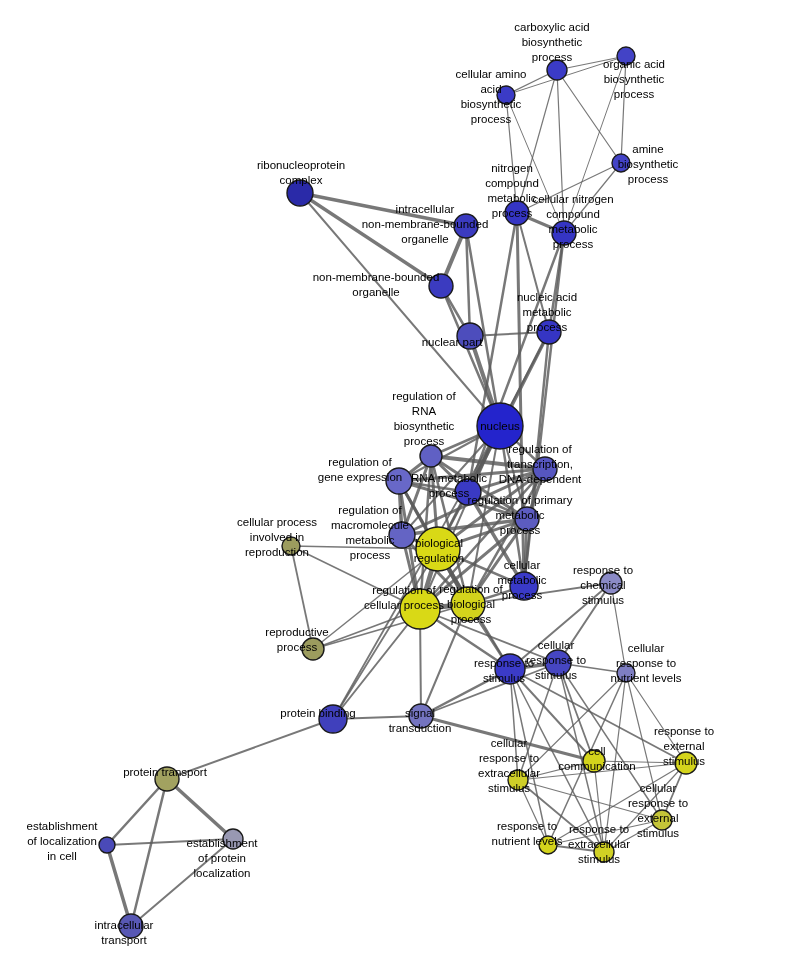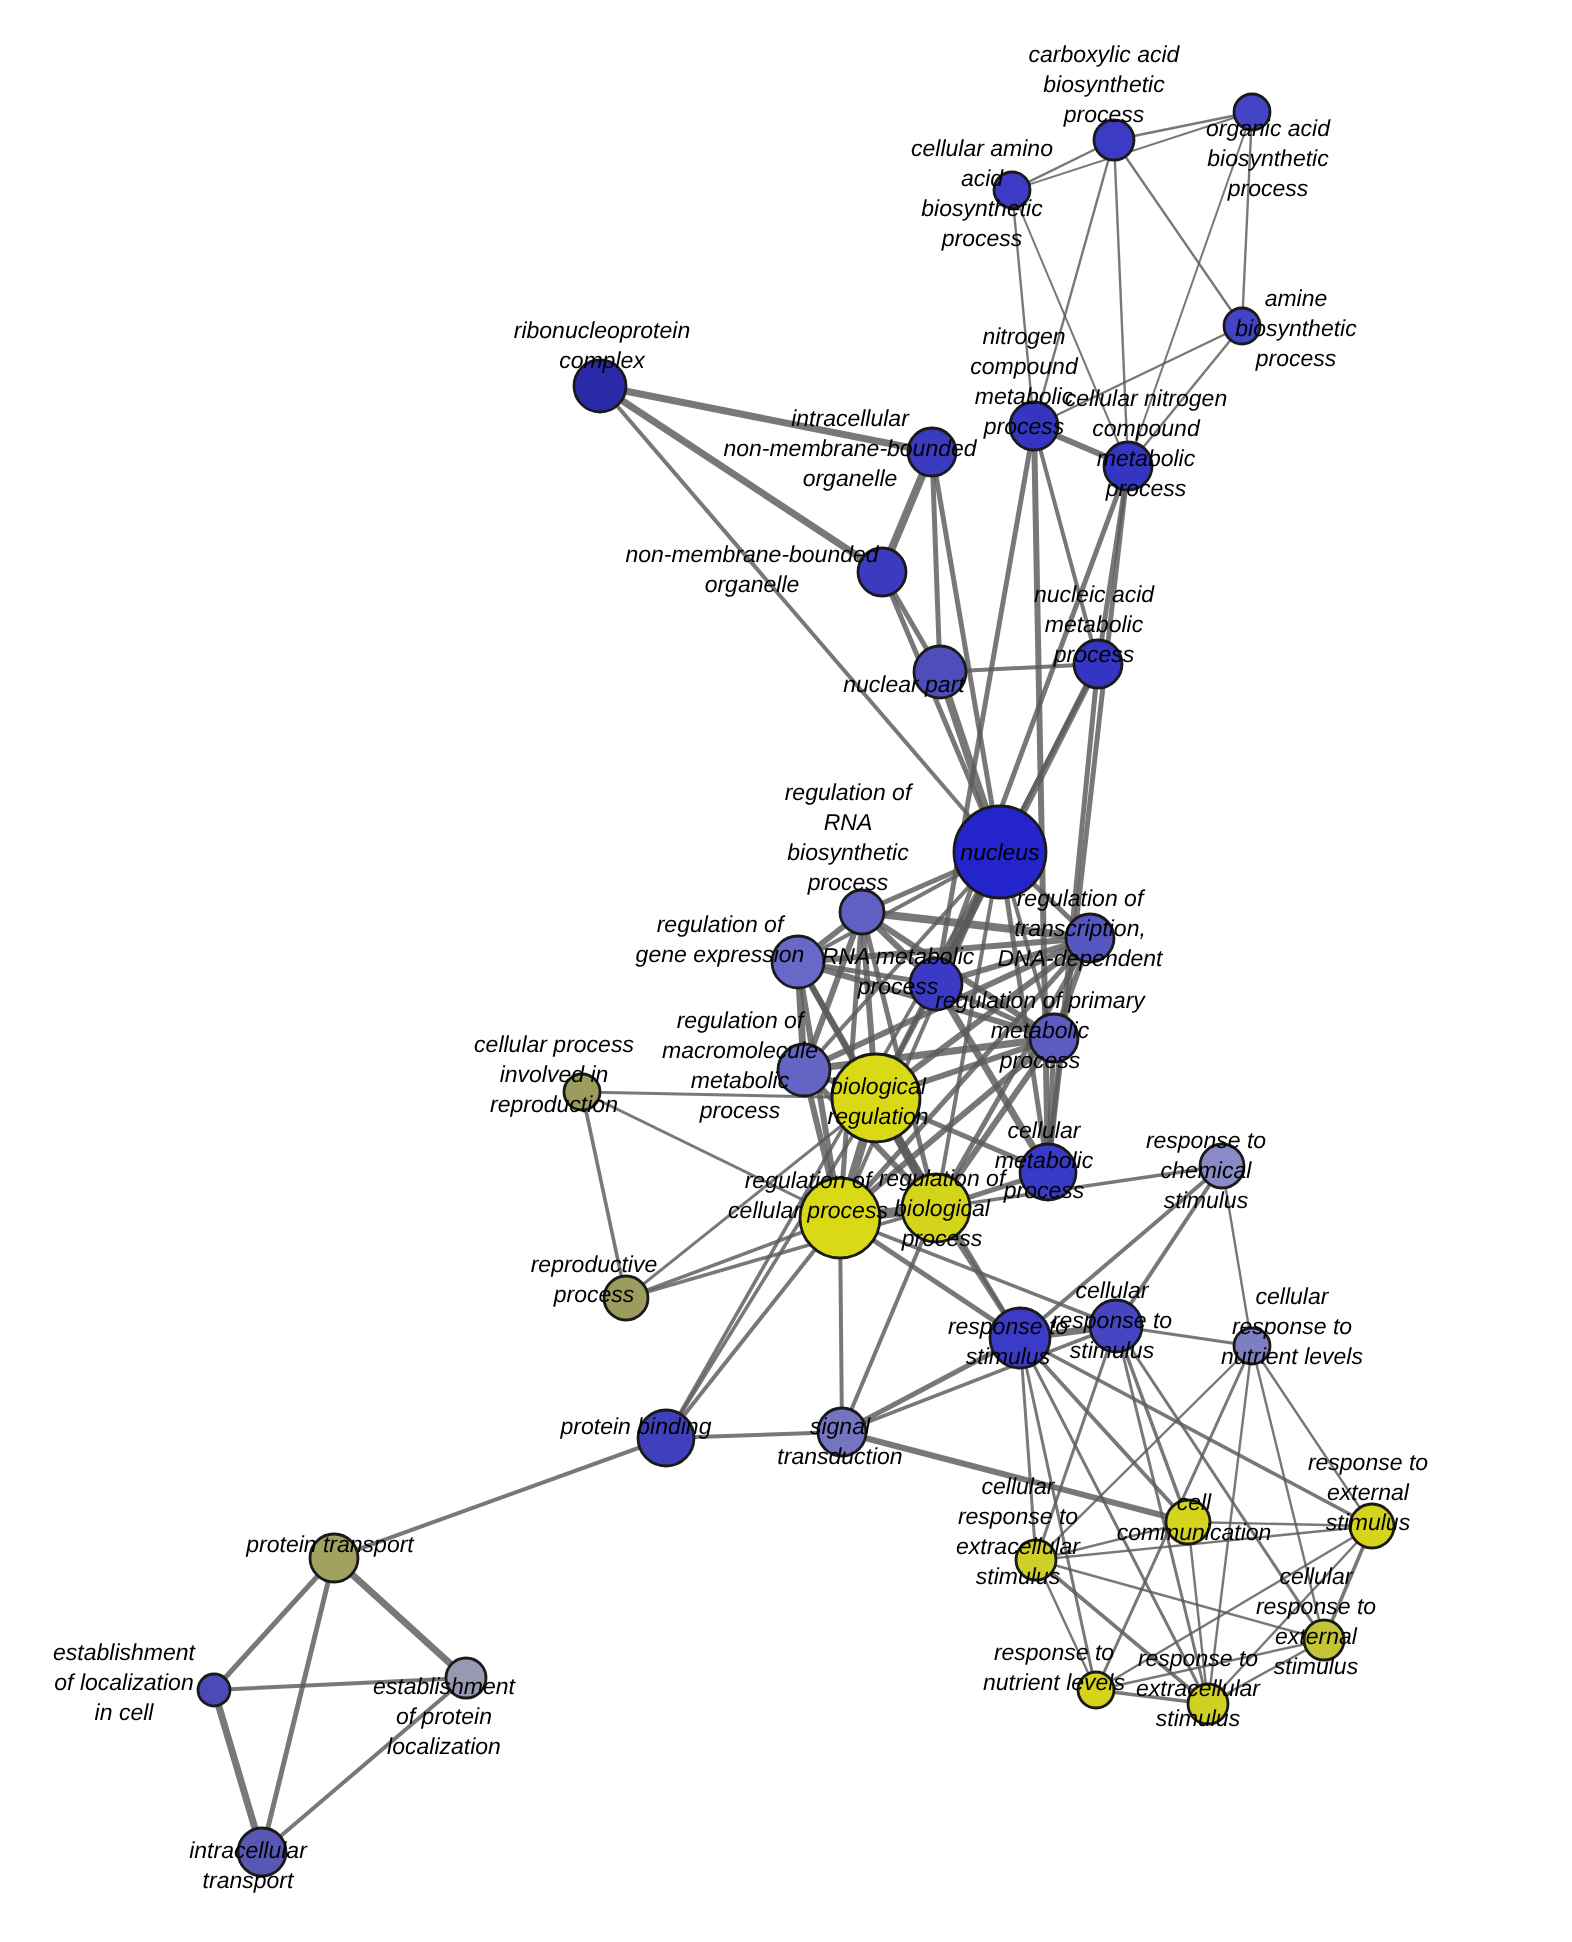--- a/index.html
+++ b/index.html
@@ -7,21 +7,20 @@
     padding: 0;
     background: #ffffff;
     font-family: "Liberation Sans", sans-serif;
   }
   #stage {
     position: relative;
     width: 780px;
     height: 971px;
     background: #ffffff;
     overflow: hidden;
-    font-style: italic;
   }
   svg text {
     font-family: "Liberation Sans", sans-serif;
     font-size: 11.5px;
     fill: #000000;
   }
   svg line {
     stroke: #5a5a5a;
     stroke-opacity: 0.82;
     stroke-linecap: round;

